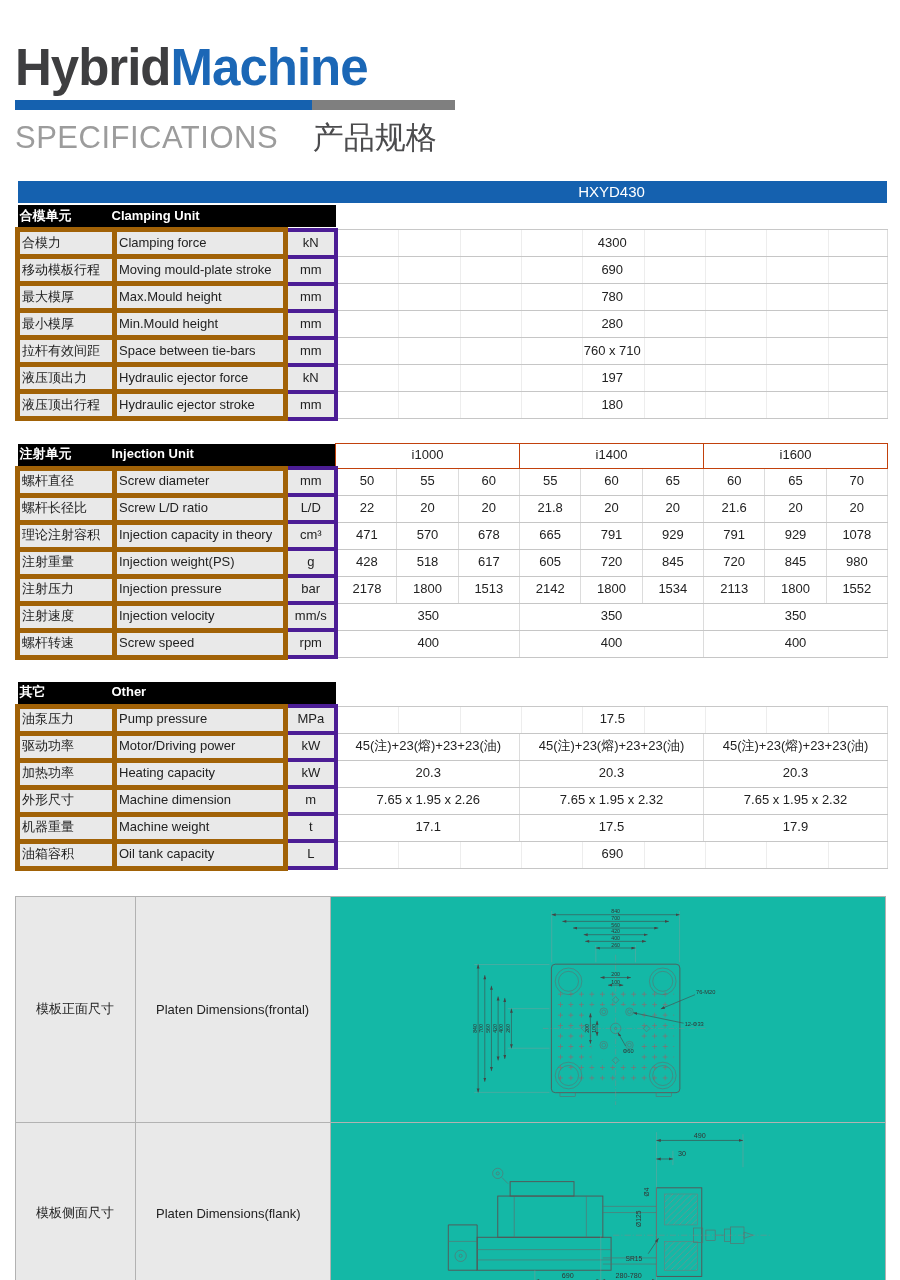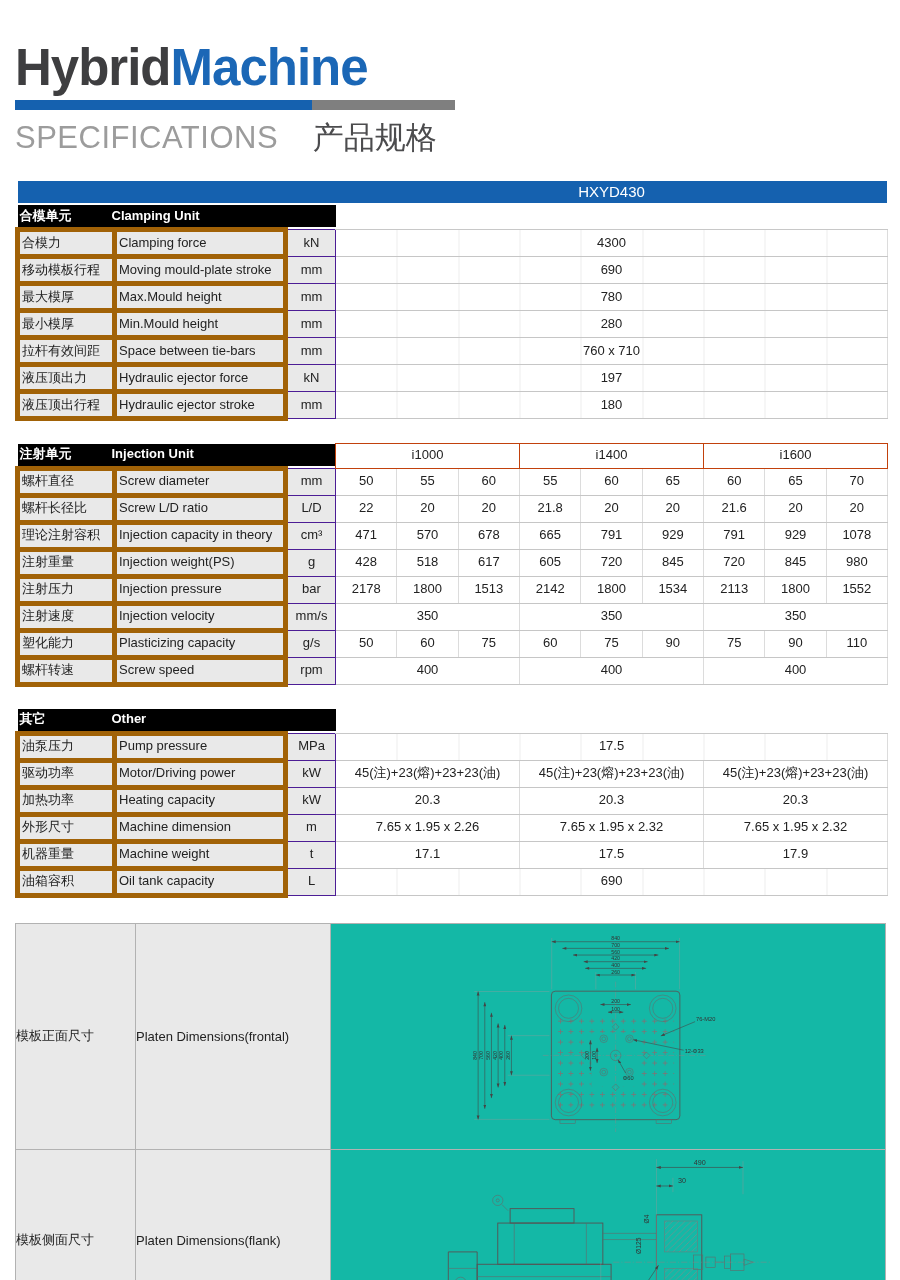--- a/index.html
+++ b/index.html
@@ -21,29 +21,29 @@
   
   .spec{border-collapse:collapse;table-layout:fixed;width:870px;font-size:13px;margin-top:22px;}
   .spec td,.spec th{height:22px;padding:0 2px;line-height:1.15;overflow:hidden;white-space:nowrap;}
   .model-bar{background:#1561af;height:30px;border-bottom:2px solid #fff;}
   .model-text{color:#fff;margin-left:318px;text-align:center;font-size:15px;}
   .sec{background:#000;color:#fff;font-weight:bold;text-align:left;padding-left:6px;}
   .sec-cn{display:inline-block;width:92px;}
   .sec-rest{background:#fff;border-bottom:1px solid #c8c8c8;}
   .mh{background:#fff;border:1px solid #c2410c;font-weight:normal;text-align:center;}
   .c-cn,.c-en{background:#e9e9e9;border:5px solid #a16207;text-align:left;padding-left:5px;}
-  .c-unit{background:#e9e9e9;border:1px solid #4c1d95;text-align:center;}
+  .c-unit{background:#e9e9e9;border:4px solid #4c1d95;text-align:center;}
   .c-val{background:#fff;border:1px solid #dcdcdc;border-top-color:#c6c6c6;border-bottom-color:#c6c6c6;text-align:center;}
   .c-val.g{border-left:1px solid #999;}
   .v9{background-image:repeating-linear-gradient(to right,transparent 0,transparent 60.3px,#ededed 60.3px,#ededed 61.33px);}
 
   
   .diagram-table{border-collapse:collapse;table-layout:fixed;width:870px;margin-top:25px;}
   .diagram-table td{border:1px solid #b2b2b2;}
-  .d-cn,.d-en{background:#e9e9e9;font-size:13px;padding-left:0;vertical-align:middle;text-align:left;}
+  .d-cn,.d-en{background:#e9e9e9;font-size:13px;padding-left:20px;vertical-align:middle;text-align:left;}
   .d-fig{background:#14b8a6;text-align:center;vertical-align:middle;}
   .r-frontal{height:226px;}
   .r-flank{height:182px;}
 
   svg text{font-family:"Liberation Sans","DejaVu Sans",sans-serif;fill:#333;}
   .dim{stroke:#444;stroke-width:0.6;fill:none;}
   .ext{stroke:#999;stroke-width:0.4;fill:none;}
   .ol{stroke:#555;stroke-width:0.9;fill:none;}
   .thin{stroke:#666;stroke-width:0.55;fill:none;}
   .cl{stroke:#888;stroke-width:0.5;stroke-dasharray:6 2 1 2;fill:none;}
@@ -221,34 +221,20 @@
           <td class="c-val">1800</td>
           <td class="c-val">1552</td>
         </tr>
         <tr>
           <td class="c-cn">注射速度</td>
           <td class="c-en">Injection velocity</td>
           <td class="c-unit">mm/s</td>
           <td class="c-val" colspan="3">350</td>
           <td class="c-val g" colspan="3">350</td>
           <td class="c-val g" colspan="3">350</td>
-        </tr>
-        <tr>
-          <td class="c-cn">塑化能力</td>
-          <td class="c-en">Plasticizing capacity</td>
-          <td class="c-unit">g/s</td>
-          <td class="c-val">50</td>
-          <td class="c-val">60</td>
-          <td class="c-val">75</td>
-          <td class="c-val g">60</td>
-          <td class="c-val">75</td>
-          <td class="c-val">90</td>
-          <td class="c-val g">75</td>
-          <td class="c-val">90</td>
-          <td class="c-val">110</td>
         </tr>
         <tr>
           <td class="c-cn">螺杆转速</td>
           <td class="c-en">Screw speed</td>
           <td class="c-unit">rpm</td>
           <td class="c-val" colspan="3">400</td>
           <td class="c-val g" colspan="3">400</td>
           <td class="c-val g" colspan="3">400</td>
         </tr>
       </tbody>

